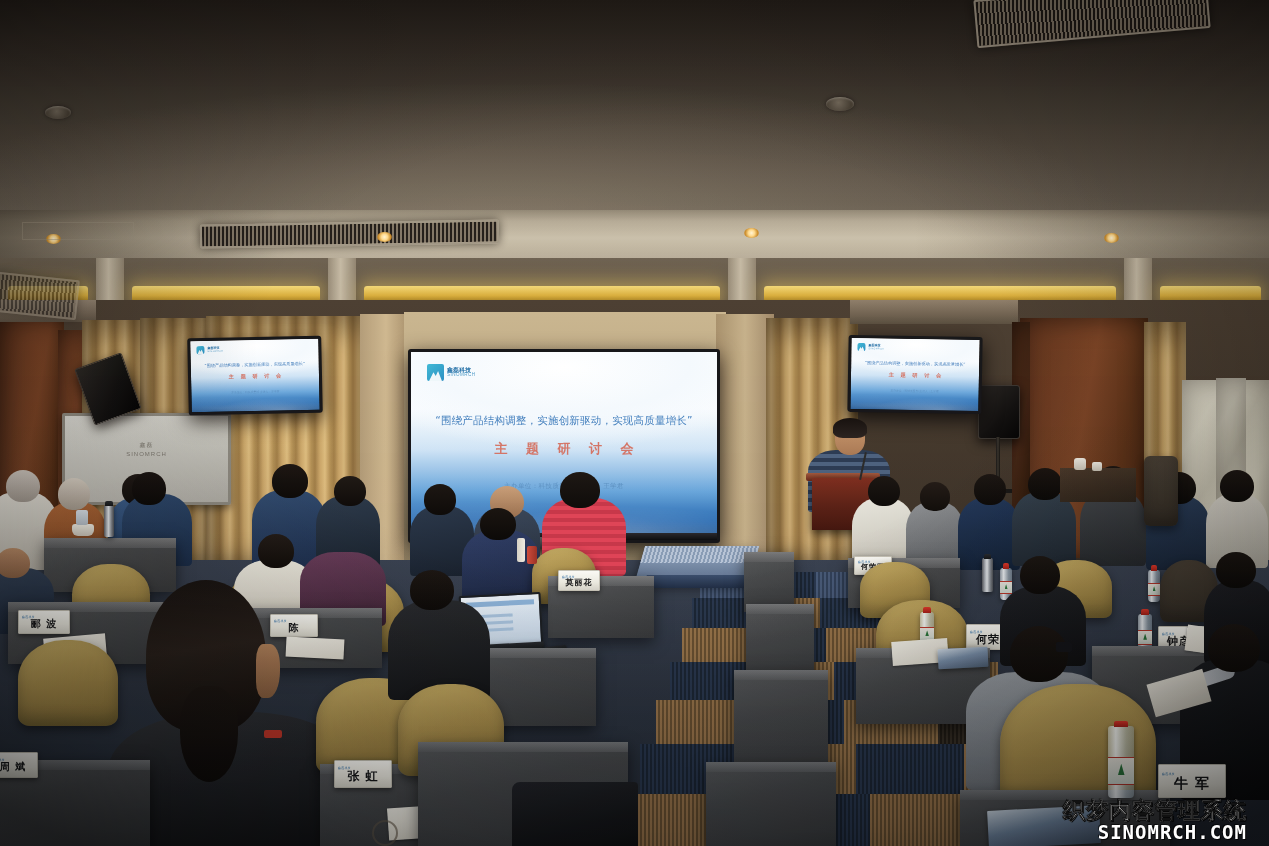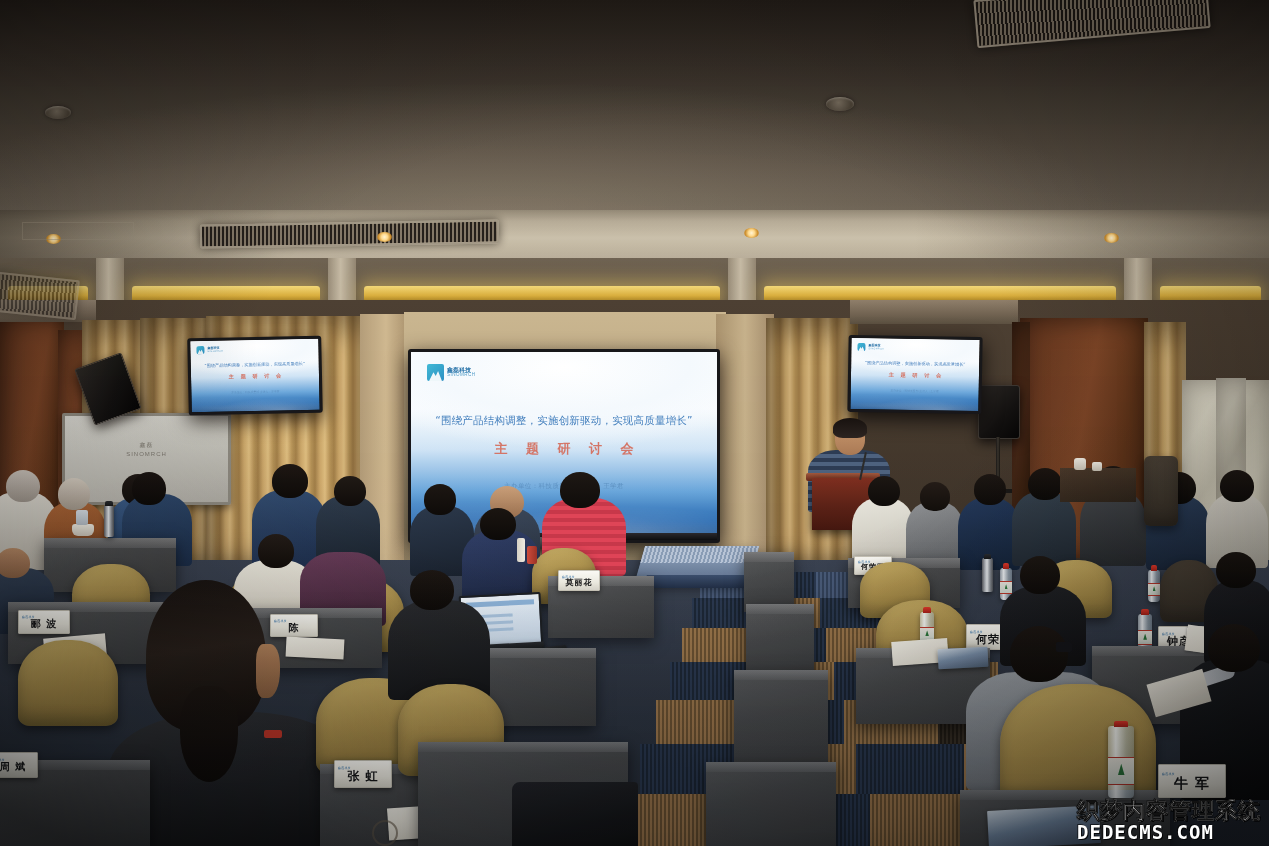--- a/index.html
+++ b/index.html
@@ -354,21 +354,21 @@
       radial-gradient(ellipse 78% 70% at 50% 42%, rgba(0,0,0,0) 38%, rgba(0,0,0,.30) 82%, rgba(0,0,0,.55) 100%);
   }
   #warm{
     left:0;top:0;width:1269px;height:846px;pointer-events:none;
     background:linear-gradient(180deg, rgba(255,190,110,.05) 0%, rgba(255,170,90,.045) 40%, rgba(20,30,50,.12) 100%);
     mix-blend-mode:overlay;
   }
 
   
   #watermark{
-    right:8px;bottom:4px;text-align:left;line-height:1.06;
+    right:22px;bottom:4px;text-align:right;line-height:1.06;
     text-shadow:1px 1px 0 rgba(0,0,0,.85), -1px -1px 0 rgba(0,0,0,.6);
     pointer-events:none;
   }
   #wm-cn{
     color:#f2f2f2;font-size:22px;font-weight:bold;
     font-family:"DejaVu Sans",sans-serif;letter-spacing:1px;
     -webkit-text-stroke:.5px #111;
   }
   #wm-en{
     color:#ffffff;font-size:19px;font-weight:bold;
@@ -790,16 +790,16 @@
   <div class="abs" style="left:1060px;top:468px;width:76px;height:34px;background:linear-gradient(170deg,#4a3a2c,#2d231a);"></div>
   <div class="abs" style="left:1074px;top:458px;width:12px;height:12px;background:linear-gradient(180deg,#f0ede4,#c9c4b8);border-radius:3px;"></div>
   <div class="abs" style="left:1092px;top:462px;width:10px;height:9px;background:linear-gradient(180deg,#efece3,#c6c1b5);border-radius:2px;"></div>
   <div class="abs chair dark" style="left:1144px;top:456px;width:34px;height:70px;border-radius:6px;"></div>
 
   <div class="abs" id="warm"></div>
   <div class="abs" id="grade"></div>
 
   <div class="abs" id="watermark">
     <div id="wm-cn">织梦内容管理系统</div>
-    <div id="wm-en">DEDECMS.COM</div>
+    <div id="wm-en">SINOMRCH.COM</div>
   </div>
 
 </div>
 
 </body></html>

